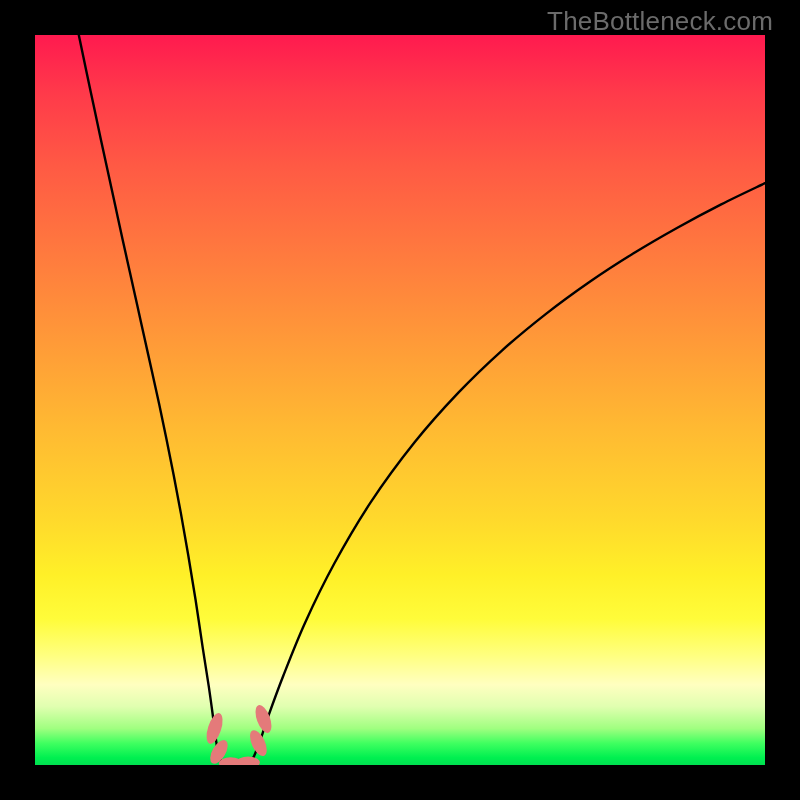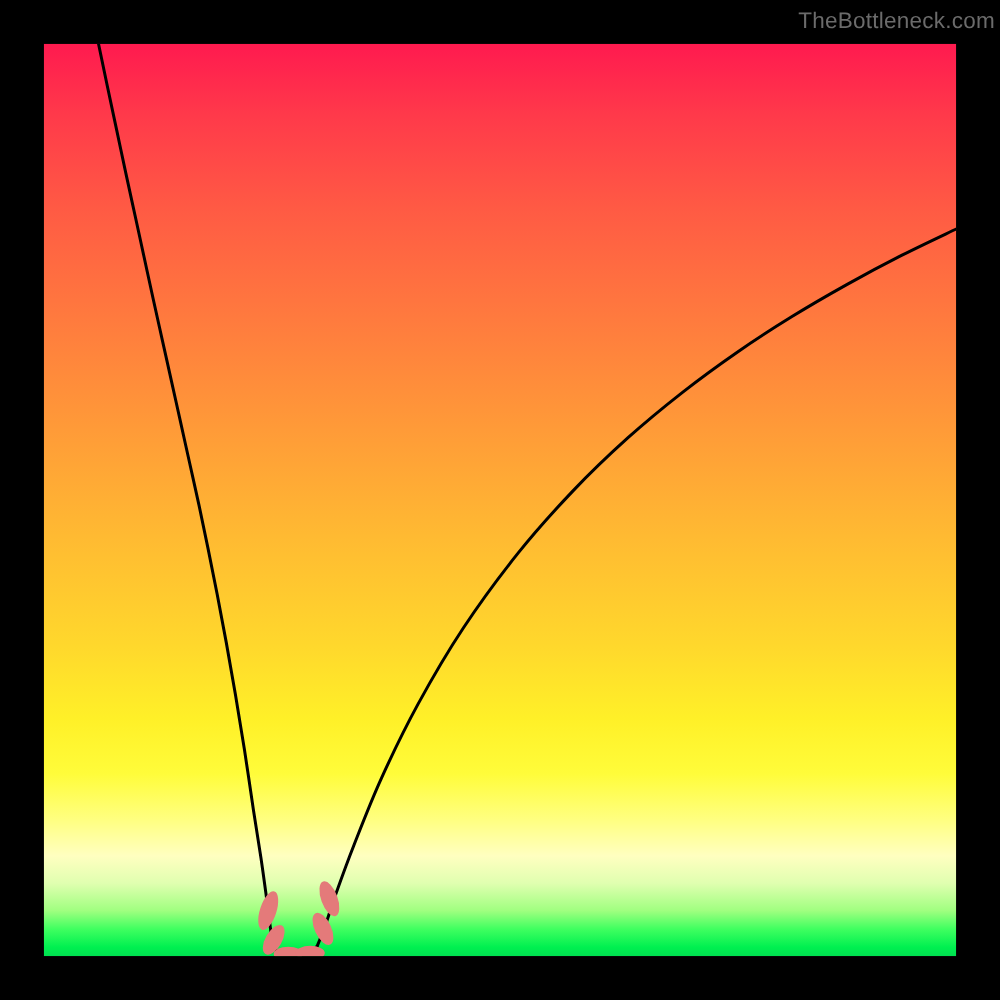--- a/index.html
+++ b/index.html
@@ -51,23 +51,23 @@
   }
   .svg-layer {
     position: absolute;
     inset: 0;
     width: 730px;
     height: 730px;
   }
   .watermark {
     position: absolute;
     top: 6px;
-    right: 4px;
+    right: 27px;
     color: #6b6b6b;
-    font-size: 18px;
+    font-size: 26px;
     letter-spacing: 0.2px;
     user-select: none;
   }
 </style>
 </head>
 <body>
 
 <div class="frame">
   <div class="watermark">TheBottleneck.com</div>
   <div class="plot">

